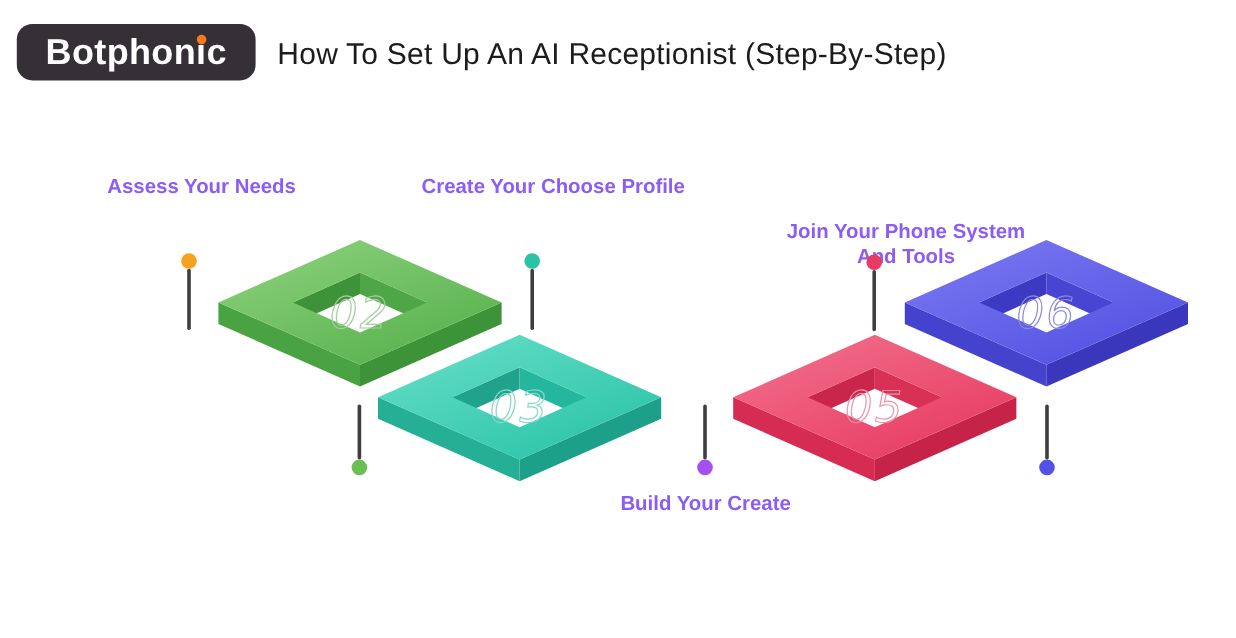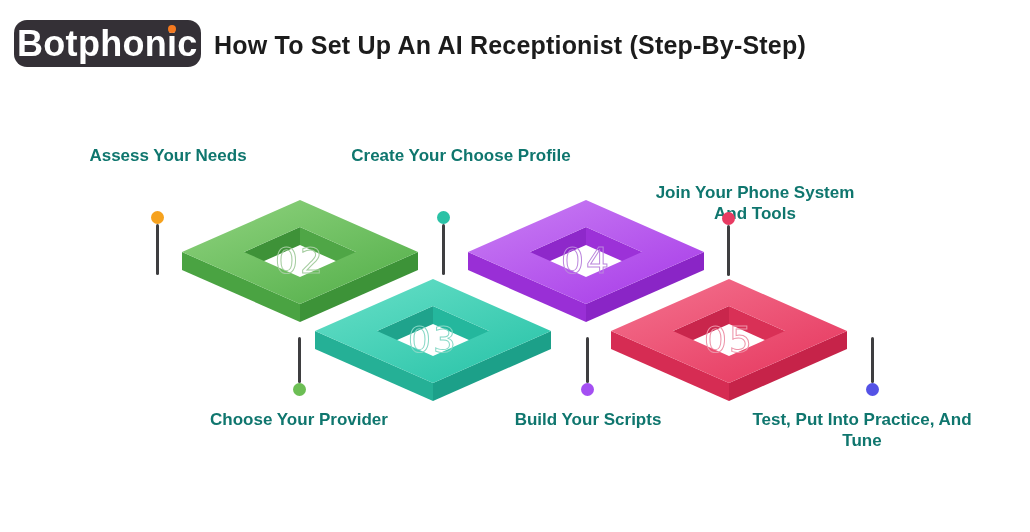--- a/index.html
+++ b/index.html
@@ -4,37 +4,37 @@
 <style>
   html,body{margin:0;padding:0;background:#ffffff;}
   .canvas{
     position:relative;width:1030px;height:532px;background:#ffffff;overflow:hidden;
     font-family:"Liberation Sans",sans-serif;
   }
   
   .logo{
     position:absolute;left:14px;top:20px;height:47px;
     background:var(--logo-bg,#343036);color:#ffffff;border-radius:13px;
-    display:flex;align-items:center;padding:0 3px;
-    font-size:36px;font-weight:bold;letter-spacing:0.3px;
+    display:flex;align-items:center;padding:0 24px;
+    font-size:30px;font-weight:bold;letter-spacing:0.3px;
   }
   .logo-i{position:relative;}
   .logo-i::after{
     content:"";position:absolute;left:50%;top:2px;transform:translateX(-50%);
     width:8px;height:8px;border-radius:50%;background:var(--logo-dot,#F4791F);
   }
   .title{
     position:absolute;left:510px;top:31px;transform:translateX(-50%);
-    margin:0;font-size:25px;font-weight:bold;color:#1c1c1c;white-space:nowrap;
+    margin:0;font-size:25px;font-weight:normal;color:#1c1c1c;white-space:nowrap;
     letter-spacing:0.2px;
   }
   
   .step-label{
     position:absolute;width:230px;transform:translateX(-50%);
-    text-align:center;font-size:17px;font-weight:bold;color:#0f766e;line-height:21px;
+    text-align:center;font-size:17px;font-weight:bold;color:#8b5cf6;line-height:21px;
   }
   .pos-l1{left:168px;top:145px;}
   .pos-l3{left:461px;top:145px;}
   .pos-l5{left:755px;top:156px;margin-top:26px;}
   .pos-l2{left:299px;top:409px;}
   .pos-l4{left:588px;top:409px;}
   .pos-l6{left:862px;top:409px;}
   
   .connector{
     position:absolute;width:14px;display:flex;flex-direction:column;align-items:center;
@@ -43,21 +43,21 @@
   .connector .line{width:3px;border-radius:2px;}
   .conn-top .line{height:51px;}
   .conn-bottom .line{height:46px;}
   .pos-c1{left:150px;top:211px;}
   .pos-c3{left:436px;top:211px;}
   .pos-c5{left:721px;top:212px;}
   .pos-c2{left:292px;top:337px;}
   .pos-c4{left:580px;top:337px;}
   .pos-c6{left:865px;top:337px;}
   
-  .diamond{position:absolute;width:240px;height:126px;}
+  .diamond{position:absolute;width:240px;height:126px;font-style:italic;}
   .pos-d1{left:37px;top:280px;z-index:2;}
   .pos-d2{left:180px;top:200px;z-index:1;}
   .pos-d3{left:313px;top:279px;z-index:2;}
   .pos-d4{left:466px;top:200px;z-index:1;}
   .pos-d5{left:609px;top:279px;z-index:2;text-align:right;}
   .pos-d6{left:752px;top:200px;z-index:1;}
   .diamond svg{display:block;}
   .diamond text{
     font-family:"DejaVu Sans","Liberation Sans",sans-serif;
     font-weight:normal;
@@ -69,25 +69,23 @@
 <div class="canvas">
 
   <div class="logo">
     <span>Botphon</span>
       <span class="logo-i">i</span>
       <span>c</span>
   </div>
   <h1 class="title">How To Set Up An AI Receptionist (Step-By-Step)</h1>
 
   <div class="step-label pos-l1">Assess Your Needs</div>
-  <div class="step-label pos-l2">Choose Your Provider</div>
   <div class="step-label pos-l3">Create Your Choose Profile</div>
-  <div class="step-label pos-l4">Build Your Scripts</div>
+  <div class="step-label pos-l4">Build Your Create</div>
   <div class="step-label pos-l5">Join Your Phone System And Tools</div>
-  <div class="step-label pos-l6">Test, Put Into Practice, And Tune</div>
 
   <div class="connector conn-top pos-c1">
     <span class="dot" style="background: rgb(246, 162, 30);"></span>
     <span class="line" style="background: rgb(62, 62, 64);"></span>
   </div>
   <div class="connector conn-bottom pos-c2">
     <span class="line" style="background: rgb(62, 62, 64);"></span>
     <span class="dot" style="background: rgb(108, 190, 84);"></span>
   </div>
   <div class="connector conn-top pos-c3">
@@ -132,46 +130,46 @@
           </linearGradient>
         </defs>
         <polygon points="64,52 120,27 120,45 64,70" fill="#1FA38C"></polygon>
         <polygon points="120,27 176,52 176,70 120,45" fill="#24B79D"></polygon>
         <polygon points="2,52 120,104 120,122 2,70" fill="#25B096"></polygon>
         <polygon points="120,104 238,52 238,70 120,122" fill="#1CA089"></polygon>
         <path d="M120,0 L238,52 L120,104 L2,52 Z M120,27 L176,52 L120,77 L64,52 Z" fill-rule="evenodd" fill="url(#topGrad2)"></path>
         <text x="120" y="73" text-anchor="middle" font-size="36" letter-spacing="2" fill="none" stroke="#86D8C6" stroke-width="1">03</text>
       </svg>
     </div>
-  <div class="diamond pos-d4">
-      <svg viewBox="0 0 240 126" width="240" height="126" aria-hidden="true">
-        <defs>
-          <linearGradient id="topGrad3" x1="0" y1="0" x2="0.85" y2="1">
-            <stop offset="0" stop-color="#C97FF4"></stop>
-            <stop offset="1" stop-color="#A93EE8"></stop>
-          </linearGradient>
-        </defs>
-        <polygon points="64,52 120,27 120,45 64,70" fill="#8E28CA"></polygon>
-        <polygon points="120,27 176,52 176,70 120,45" fill="#9C31D8"></polygon>
-        <polygon points="2,52 120,104 120,122 2,70" fill="#992FD6"></polygon>
-        <polygon points="120,104 238,52 238,70 120,122" fill="#8A25C6"></polygon>
-        <path d="M120,0 L238,52 L120,104 L2,52 Z M120,27 L176,52 L120,77 L64,52 Z" fill-rule="evenodd" fill="url(#topGrad3)"></path>
-        <text x="120" y="73" text-anchor="middle" font-size="36" letter-spacing="2" fill="none" stroke="#BB86DD" stroke-width="1">04</text>
-      </svg>
-    </div>
   <div class="diamond pos-d5">
       <svg viewBox="0 0 240 126" width="240" height="126" aria-hidden="true">
         <defs>
           <linearGradient id="topGrad4" x1="0" y1="0" x2="0.85" y2="1">
             <stop offset="0" stop-color="#F4738F"></stop>
             <stop offset="1" stop-color="#E63960"></stop>
           </linearGradient>
         </defs>
         <polygon points="64,52 120,27 120,45 64,70" fill="#C9264C"></polygon>
         <polygon points="120,27 176,52 176,70 120,45" fill="#D93056"></polygon>
         <polygon points="2,52 120,104 120,122 2,70" fill="#D62C53"></polygon>
         <polygon points="120,104 238,52 238,70 120,122" fill="#C62349"></polygon>
         <path d="M120,0 L238,52 L120,104 L2,52 Z M120,27 L176,52 L120,77 L64,52 Z" fill-rule="evenodd" fill="url(#topGrad4)"></path>
         <text x="120" y="73" text-anchor="middle" font-size="36" letter-spacing="2" fill="none" stroke="#ED93A8" stroke-width="1">05</text>
       </svg>
     </div>
+  <div class="diamond pos-d6">
+      <svg viewBox="0 0 240 126" width="240" height="126" aria-hidden="true">
+        <defs>
+          <linearGradient id="topGrad5" x1="0" y1="0" x2="0.85" y2="1">
+            <stop offset="0" stop-color="#7D7BF2"></stop>
+            <stop offset="1" stop-color="#5150E2"></stop>
+          </linearGradient>
+        </defs>
+        <polygon points="64,52 120,27 120,45 64,70" fill="#3C39C2"></polygon>
+        <polygon points="120,27 176,52 176,70 120,45" fill="#4845D2"></polygon>
+        <polygon points="2,52 120,104 120,122 2,70" fill="#4542CE"></polygon>
+        <polygon points="120,104 238,52 238,70 120,122" fill="#3A37BD"></polygon>
+        <path d="M120,0 L238,52 L120,104 L2,52 Z M120,27 L176,52 L120,77 L64,52 Z" fill-rule="evenodd" fill="url(#topGrad5)"></path>
+        <text x="120" y="73" text-anchor="middle" font-size="36" letter-spacing="2" fill="none" stroke="#8C8BDD" stroke-width="1">06</text>
+      </svg>
+    </div>
 
 </div>
 
 </body></html>

